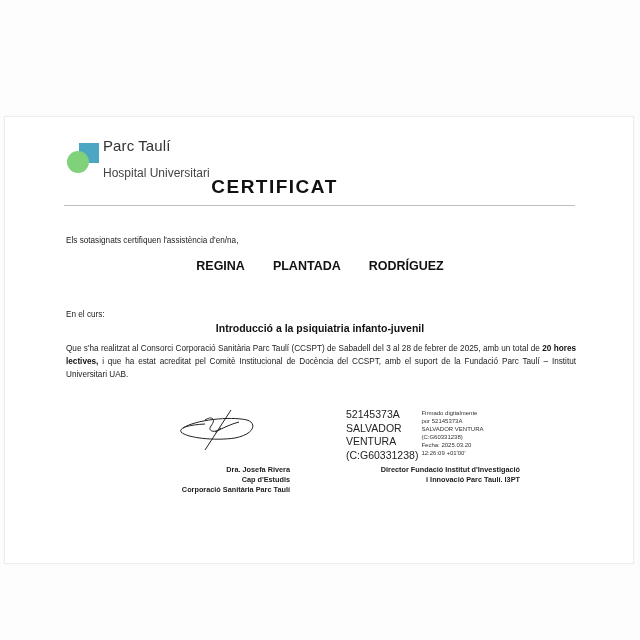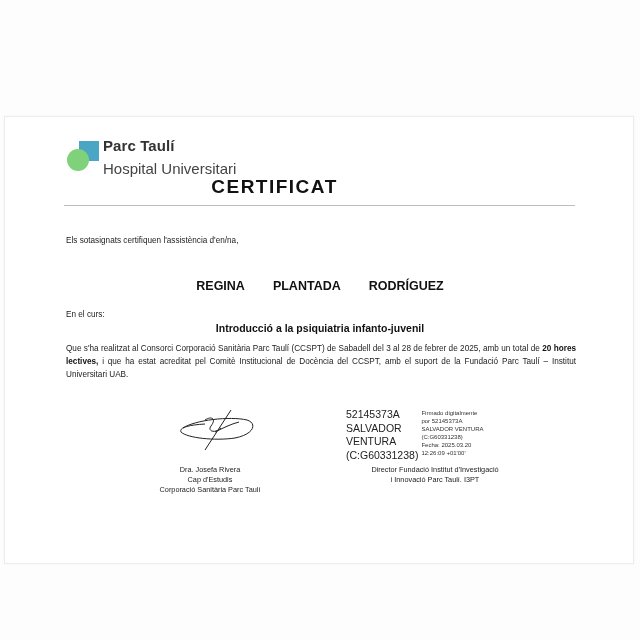--- a/index.html
+++ b/index.html
@@ -50,28 +50,28 @@
       height: 22px;
       border-radius: 50%;
       background: #7fd27a;
     }
     .logo-text {
       margin-left: 4px;
       line-height: 1;
     }
     .logo-title {
       font-size: 15px;
-      font-weight: bold;
+      font-weight: normal;
       color: #333;
       letter-spacing: 0.1px;
     }
     .logo-sub {
-      font-size: 15px;
+      font-size: 12px;
       color: #444;
-      margin-top: 8px;
+      margin-top: 14px;
     }
     .title {
       position: absolute;
       left: 0;
       top: 176px;
       width: 549px;
       text-align: center;
       font-size: 19px;
       font-weight: bold;
       letter-spacing: 1.5px;
@@ -87,21 +87,21 @@
     }
     .txt {
       position: absolute;
       font-size: 8.2px;
       color: #222;
     }
     .intro { left: 66px; top: 236px; }
     .name {
       position: absolute;
       left: 0;
-      top: 279px;
+      top: 259px;
       width: 640px;
       text-align: center;
       font-size: 12.5px;
       font-weight: bold;
       word-spacing: 0;
       color: #111;
     }
     .name span { margin: 0 14px; }
     .curs { left: 66px; top: 310px; }
     .course-title {
@@ -128,23 +128,23 @@
     .sig-left-img {
       position: absolute;
       left: 175px;
       top: 406px;
       width: 90px;
       height: 50px;
     }
     .sig-block {
       position: absolute;
       font-size: 7.3px;
-      font-weight: normal;
+      font-weight: bold;
       line-height: 10px;
-      text-align: center;
+      text-align: right;
       color: #222;
     }
     .sig-left { left: 130px; top: 465px; width: 160px; }
     .sig-right { left: 350px; top: 465px; width: 170px; }
     .dsig {
       position: absolute;
       left: 346px;
       top: 408px;
       display: flex;
     }

